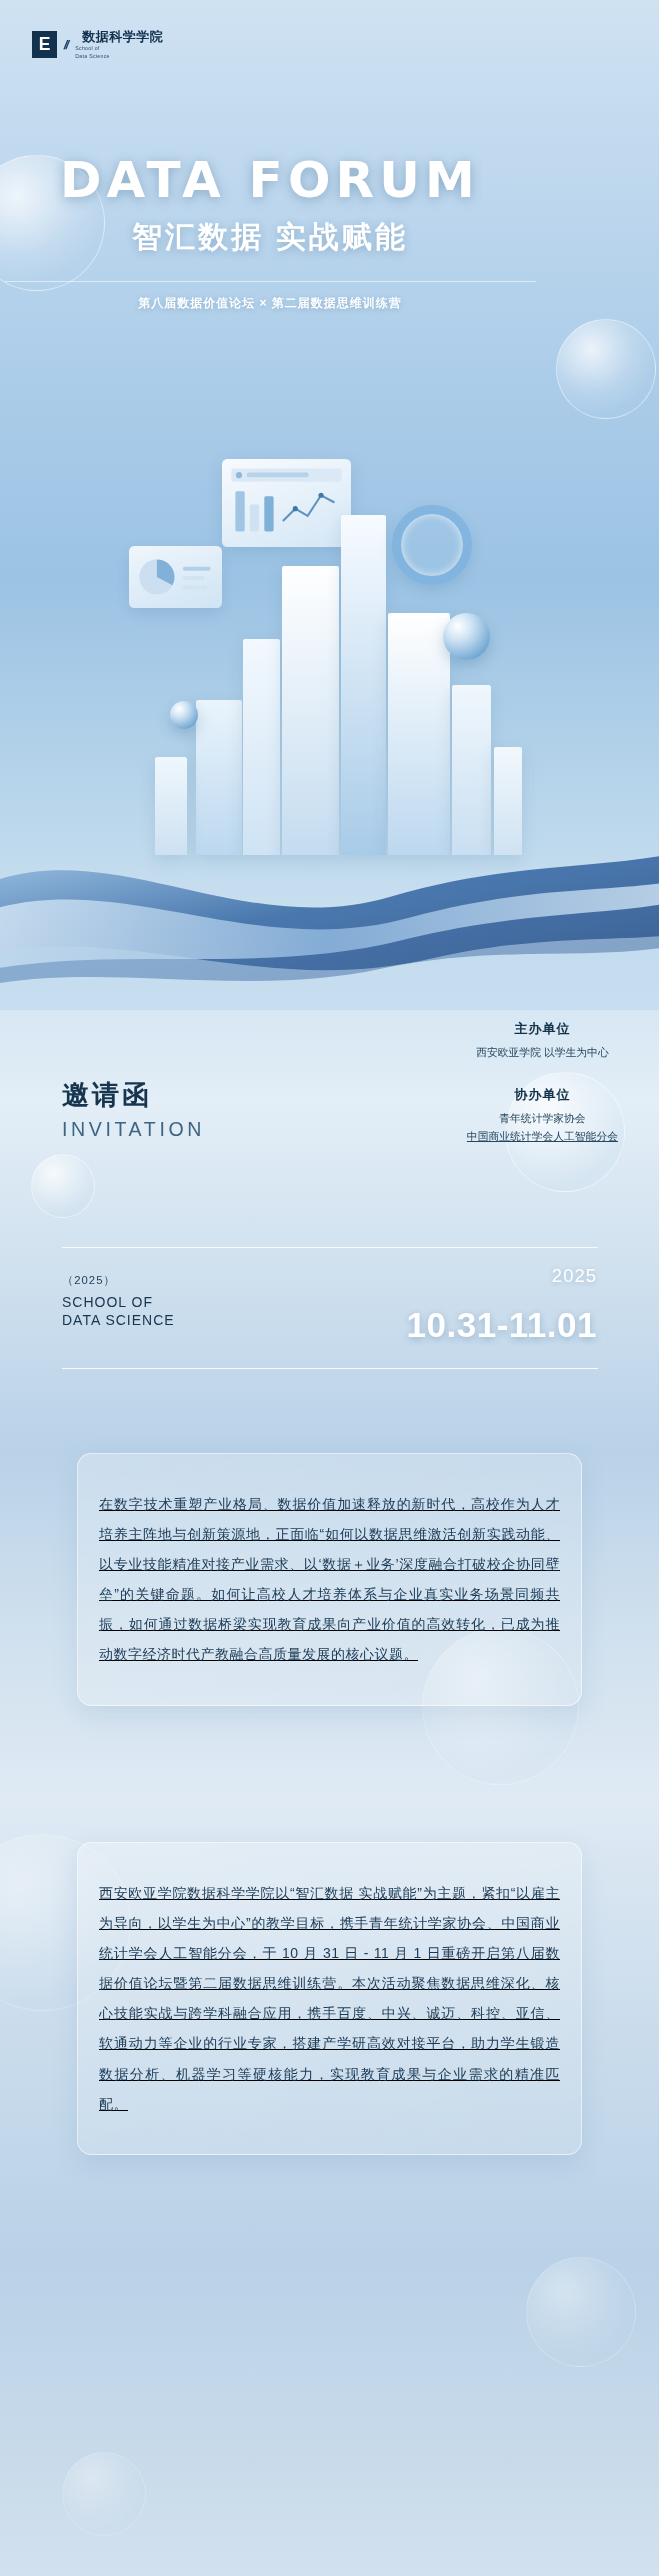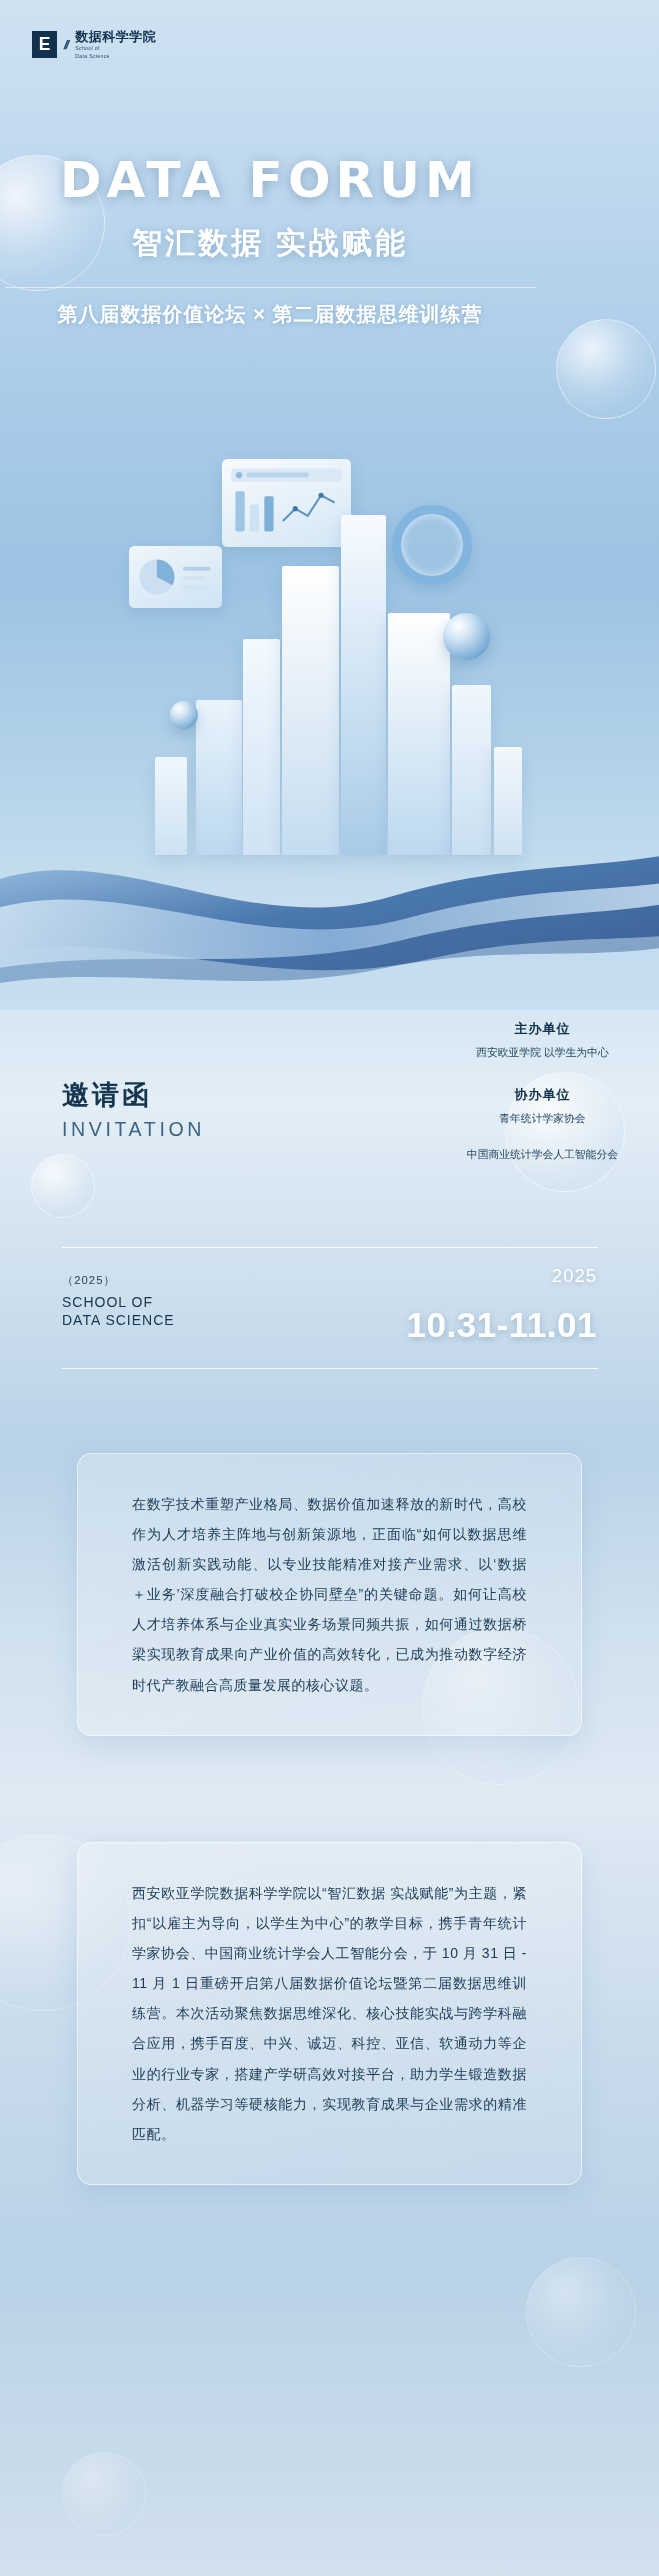--- a/index.html
+++ b/index.html
@@ -67,20 +67,21 @@
     font-weight: bold;
     letter-spacing: -1.5px;
     transform: skewX(-12deg);
   }
   .logo-text-cn {
     color: #11314e;
     font-size: 13px;
     font-weight: bold;
     letter-spacing: 0.5px;
     line-height: 1.1;
+    margin-left: 7px;
   }
   .logo-text-en {
     color: #2a4f70;
     font-size: 5.2px;
     letter-spacing: 0.3px;
     line-height: 1.25;
     margin-top: 1px;
   }
 
   
@@ -94,36 +95,36 @@
   .hero-title {
     font-family: "DejaVu Sans", sans-serif;
     font-size: 50px;
     font-weight: bold;
     color: #ffffff;
     letter-spacing: 5.2px;
     text-shadow: 0 2.1px 11.3px rgba(40,90,130,0.35);
     line-height: 1;
   }
   .hero-sub {
-    margin-top: 18px;
+    margin-top: 12px;
     font-size: 30px;
     font-weight: bold;
     color: #ffffff;
     letter-spacing: 3.1px;
     text-shadow: 0 1.5px 8.2px rgba(40,90,130,0.30);
   }
   .hero-line {
     margin: 23px auto 0;
     width: 531px;
     height: 0.5px;
     background: rgba(255,255,255,0.55);
   }
   .hero-meta {
     margin-top: 13.4px;
-    font-size: 20px;
+    font-size: 12px;
     font-weight: bold;
     color: #ffffff;
     letter-spacing: 1px;
     text-shadow: 0 1px 5.2px rgba(40,90,130,0.28);
   }
 
   
   .city {
     position: absolute;
     left: 0;
@@ -264,21 +265,22 @@
   
   .panel {
     position: absolute;
     left: 77px;
     width: 505px;
     border-radius: 14.4px;
     background: linear-gradient(160deg, rgba(255,255,255,0.26), rgba(255,255,255,0.10));
     border: 0.5px solid rgba(255,255,255,0.55);
     box-shadow: 0 9.3px 26px rgba(80,130,175,0.15);
     box-sizing: border-box;
-    padding: 35px 54px;
+    padding: 35px 21px;
+    text-decoration: underline;
   }
   .panel p {
     margin: 0;
     font-size: 14px;
     line-height: 2.15;
     color: #1b3a55;
     text-align: justify;
     letter-spacing: 0.5px;
   }
   #panel-1 { top: 1453px; }
@@ -382,21 +384,21 @@
       <path d="M0,250 C280,140 540,340 860,250 C1100,185 1260,205 1400,175 L1400,215 C1240,250 1080,235 840,295 C560,365 260,300 0,360 Z" fill="url(#wg2)" opacity="0.85"></path>
       <path d="M0,330 C300,250 560,410 900,330 C1120,280 1280,300 1400,280 L1400,430 L0,430 Z" fill="#bcd7ec" opacity="0.55"></path>
     </svg>
   </div>
 
   <div class="host-block">
     <div class="host-title">主办单位</div>
     <div class="host-line">西安欧亚学院 以学生为中心</div>
     <div class="host-title" style="margin-top:24px;">协办单位</div>
     <div class="host-line">青年统计学家协会</div>
-    <div class="host-line" style="margin-top:18px;">中国商业统计学会人工智能分会</div>
+    <div class="host-line" style="margin-top:0;text-decoration:underline;">中国商业统计学会人工智能分会</div>
   </div>
 
   <div class="invitation">
     <div class="invitation-cn">邀请函</div>
     <div class="invitation-en">INVITATION</div>
   </div>
 
   <div class="divider"></div>
   <div class="school-block">
     <div class="school-year">（2025）</div>

